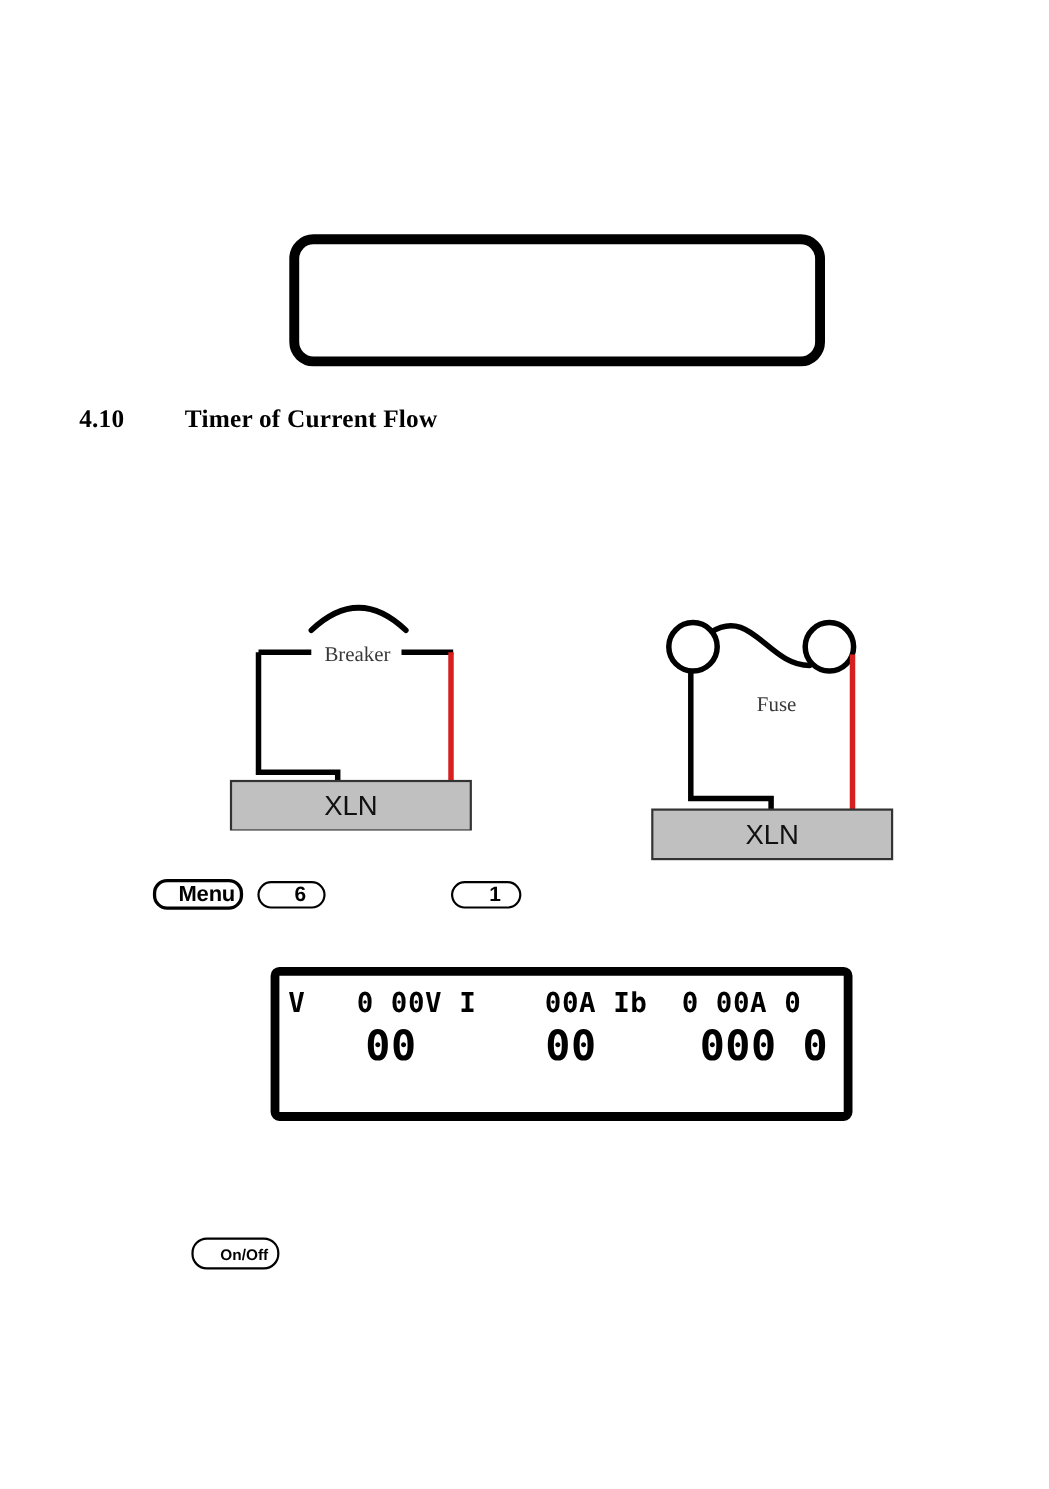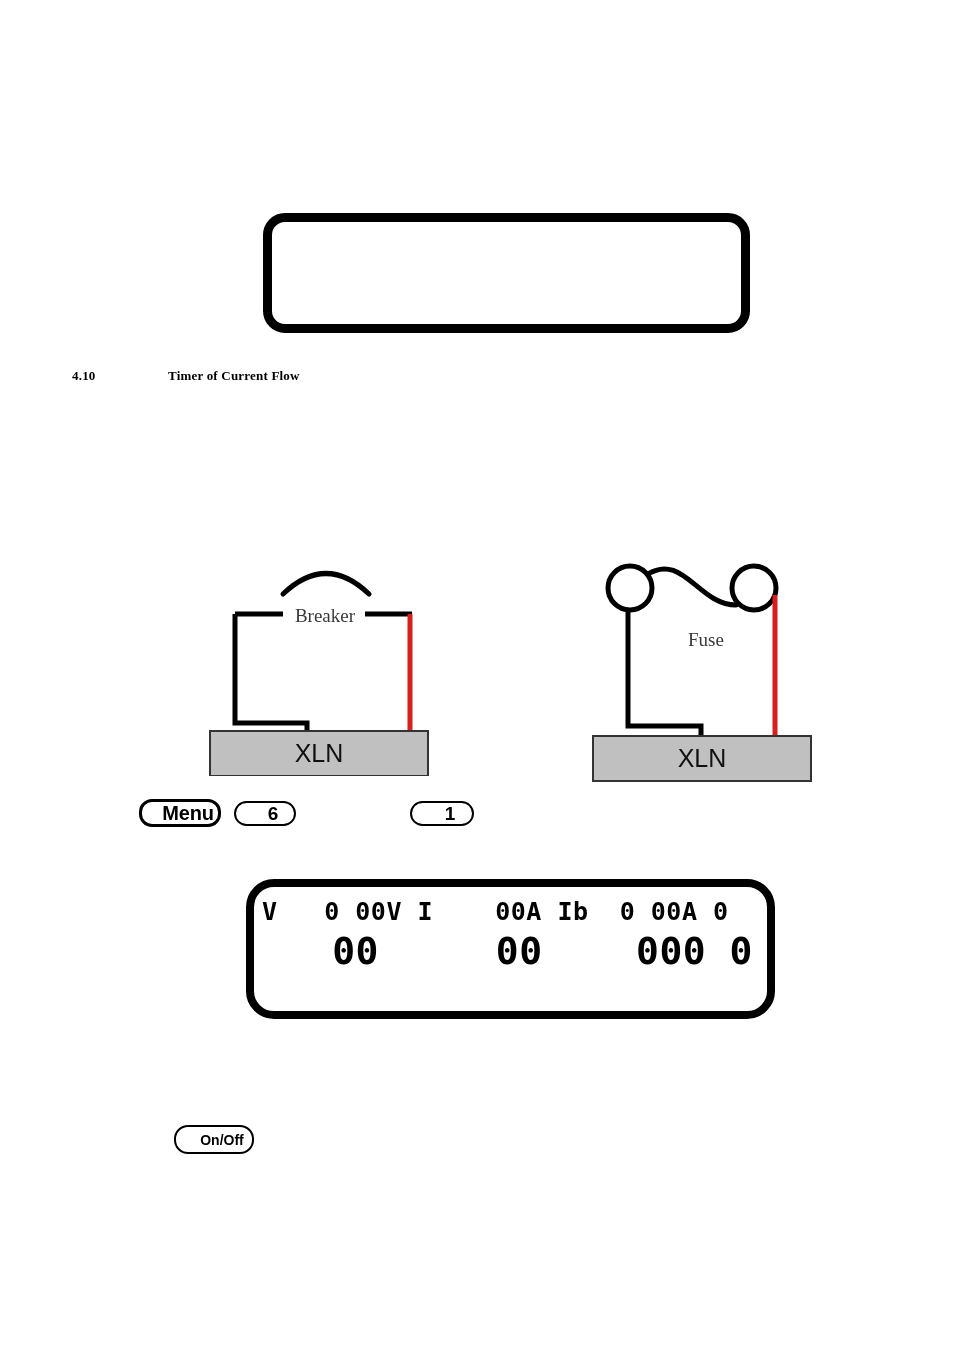--- a/index.html
+++ b/index.html
@@ -30,36 +30,36 @@
   }
 
   
   .section-heading {
     position: absolute;
     left: 72px;
     top: 368px;
     width: 700px;
     font-family: "Liberation Serif", serif;
     font-weight: bold;
-    font-size: 13px;
+    font-size: 23px;
     letter-spacing: 0.2px;
     white-space: nowrap;
   }
   .section-heading .num {
     display: inline-block;
     width: 96px;
   }
 
   
   .diagram {
     position: absolute;
   }
   .diagram svg { display: block; }
 
-  .diagram-left  { left: 205px; top: 526px; }
+  .diagram-left  { left: 205px; top: 505px; }
   .diagram-right { left: 588px; top: 533px; }
 
   .device-label {
     font-family: "Liberation Serif", serif;
     font-size: 19px;
     fill: #3a3a3a;
   }
   .xln-label {
     font-family: "Liberation Sans", sans-serif;
     font-size: 25px;
@@ -99,21 +99,21 @@
                 font-size: 14px; border-width: 2px; border-radius: 14px; }
 
   
   .lcd-frame-main {
     position: absolute;
     left: 246px;
     top: 879px;
     width: 529px;
     height: 140px;
     border: 8px solid #000000;
-    border-radius: 28px;
+    border-radius: 8px;
     background: #ffffff;
     box-sizing: border-box;
     overflow: hidden;
   }
   .lcd-inner {
     position: absolute;
     left: 0;
     top: 0;
     right: 0;
     bottom: 0;

